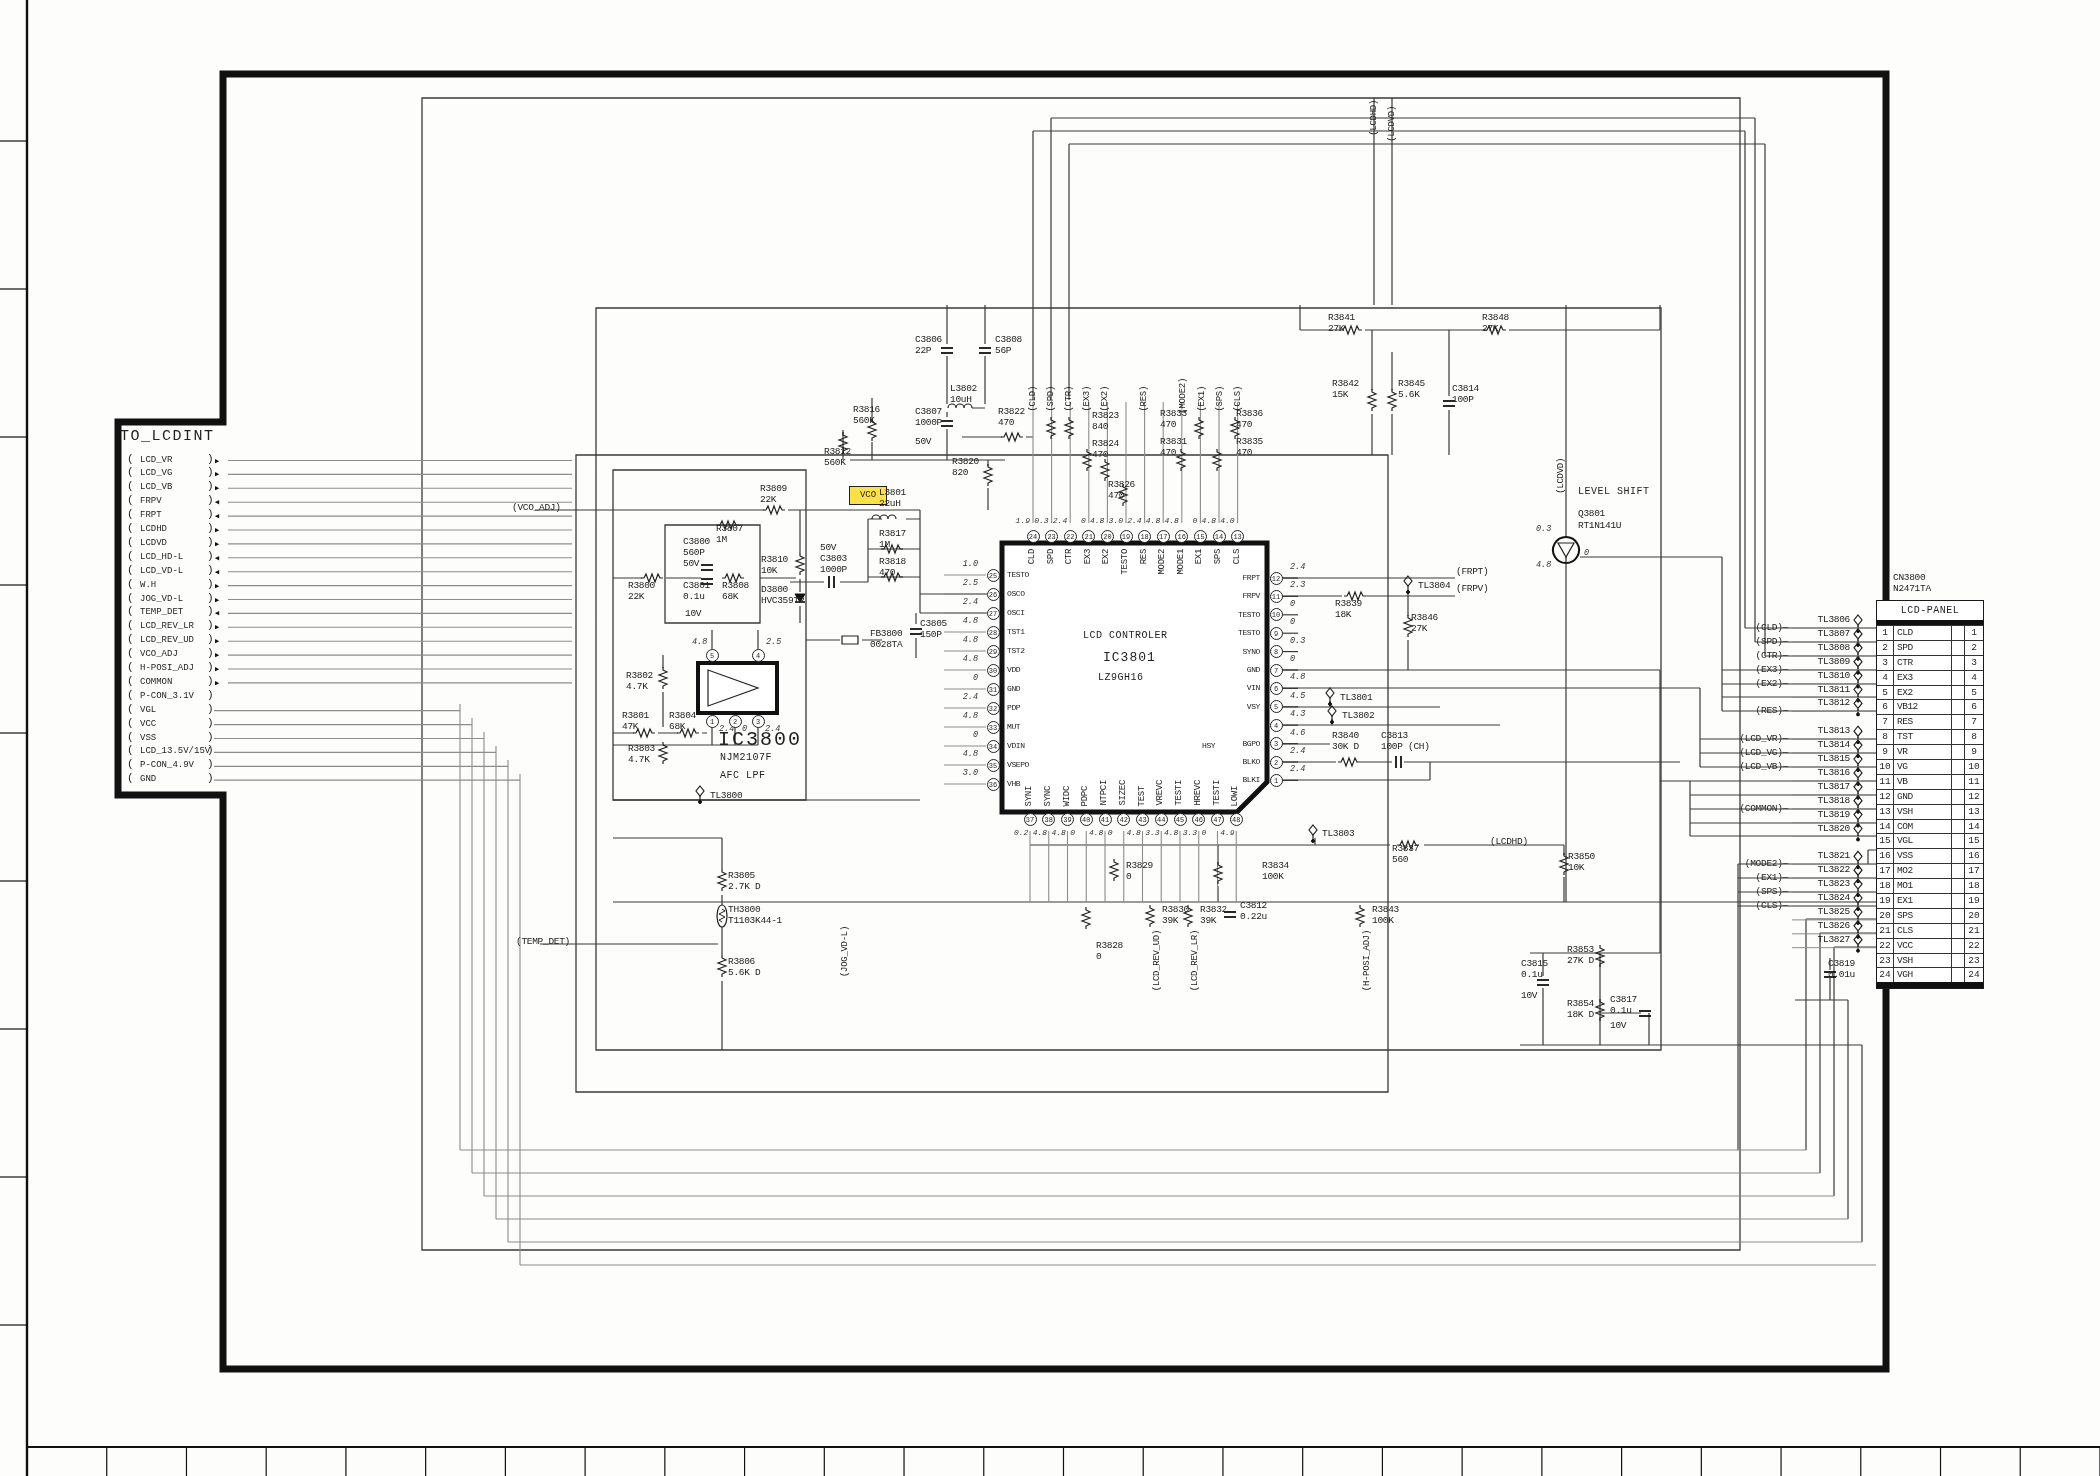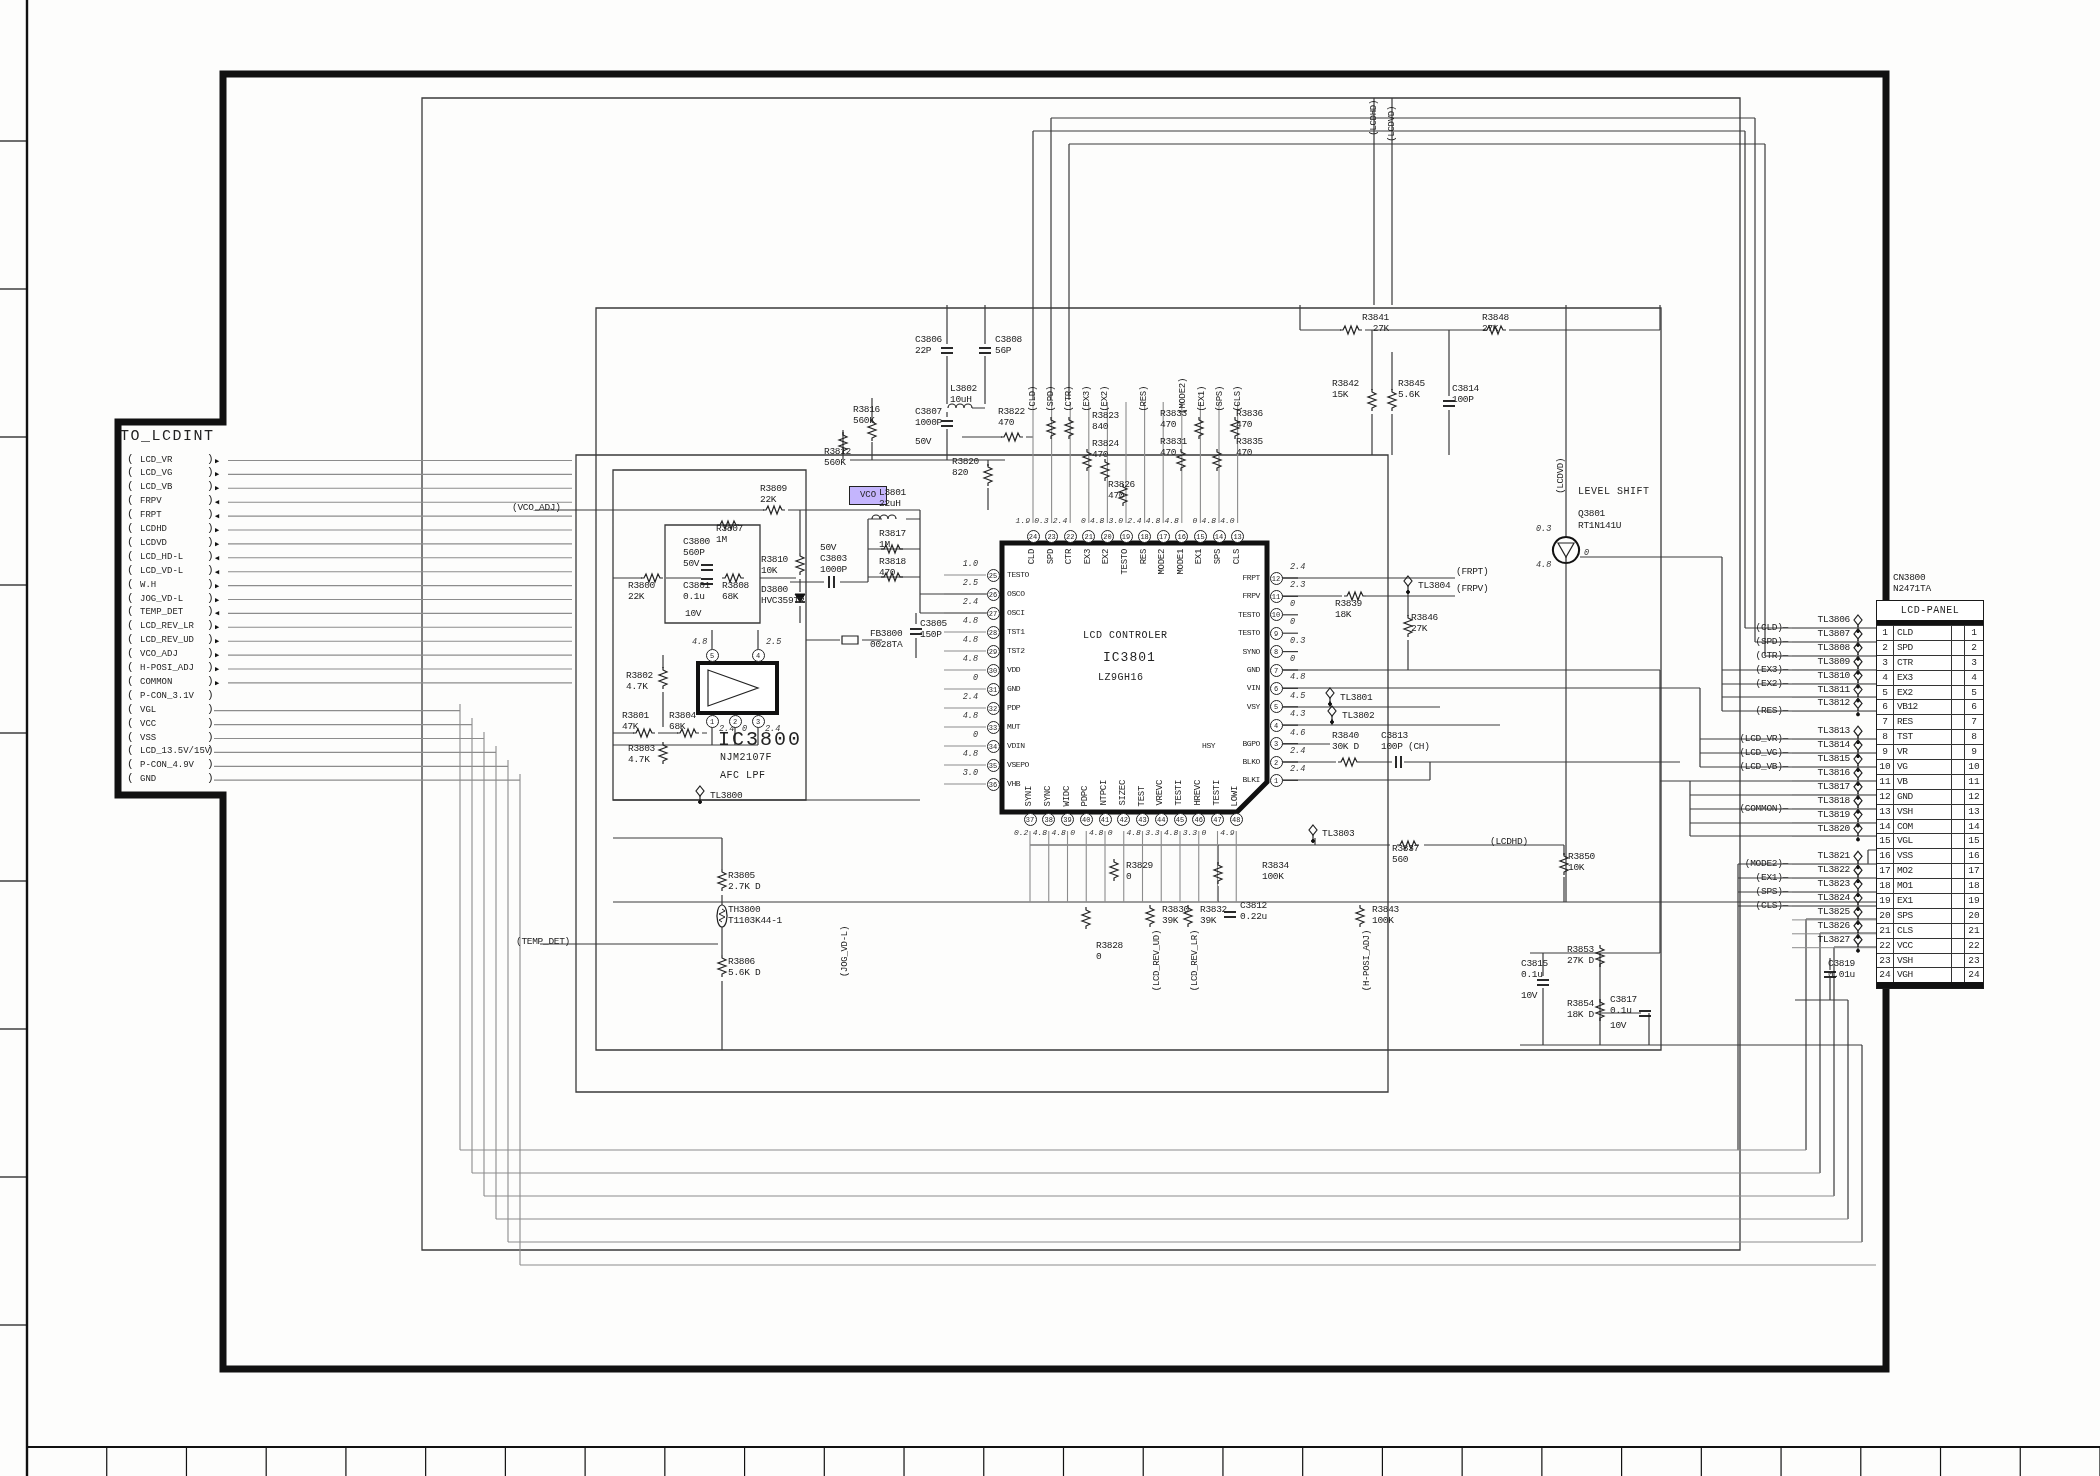--- a/index.html
+++ b/index.html
@@ -13,21 +13,21 @@
        background:#fff;font-size:7px;line-height:12px;text-align:center;box-sizing:border-box;}
   .pname{position:absolute;font-size:8px;color:#222;white-space:nowrap;letter-spacing:-0.4px;}
   .sig{position:absolute;font-size:9px;white-space:nowrap;color:#222;}
   .par{font-size:11px;}
   .arr{position:absolute;font-size:7px;color:#111;}
   .title{position:absolute;font-size:15px;letter-spacing:1.5px;color:#222;}
   .chipname{position:absolute;font-size:13px;letter-spacing:1px;color:#222;}
   .chiptxt{position:absolute;font-size:10px;letter-spacing:0.5px;color:#222;}
   .big{position:absolute;font-size:20px;letter-spacing:2px;color:#222;}
   .vcobox{position:absolute;left:849px;top:486px;width:36px;height:17px;border:1.2px solid #222;
-          font-size:9px;text-align:center;line-height:16px;background:#c4b5fd;}
+          font-size:9px;text-align:center;line-height:16px;background:#fde047;}
   #conn{position:absolute;left:1876px;top:600px;width:106px;border:1.4px solid #1a1a1a;background:#fff;}
   #connhead{height:19px;font-size:10px;text-align:center;line-height:19px;letter-spacing:0.5px;border-bottom:5px solid #111;}
   .crow{display:flex;height:13.9px;border-top:1px solid #333;font-size:9.5px;line-height:13px;}
   .crow .c1{width:16px;text-align:center;border-right:1px solid #333;}
   .crow .c2{width:54px;padding-left:3px;border-right:1px solid #333;letter-spacing:-0.5px;}
   .crow .c3{width:12px;border-right:1px solid #333;}
   .crow .c4{flex:1;text-align:center;}
   #connfoot{height:6px;background:#111;}
 </style>
 </head>
@@ -877,21 +877,21 @@
     <div class="lbl" style="left: 1108px; top: 479px;">R3826
 470</div>
     <div class="lbl" style="left: 1160px; top: 408px;">R3833
 470</div>
     <div class="lbl" style="left: 1160px; top: 436px;">R3831
 470</div>
     <div class="lbl" style="left: 1236px; top: 408px;">R3836
 470</div>
     <div class="lbl" style="left: 1236px; top: 436px;">R3835
 470</div>
-    <div class="lbl" style="left: 1362px; top: 312px; text-align: right;">R3841
+    <div class="lbl" style="left: 1328px; top: 312px;">R3841
 27K</div>
     <div class="lbl" style="left: 1482px; top: 312px;">R3848
 27K</div>
     <div class="lbl" style="left: 1332px; top: 378px;">R3842
 15K</div>
     <div class="lbl" style="left: 1398px; top: 378px;">R3845
 5.6K</div>
     <div class="lbl" style="left: 1452px; top: 383px;">C3814
 100P</div>
     <div class="lbl" style="left: 879px; top: 487px;">L3801

